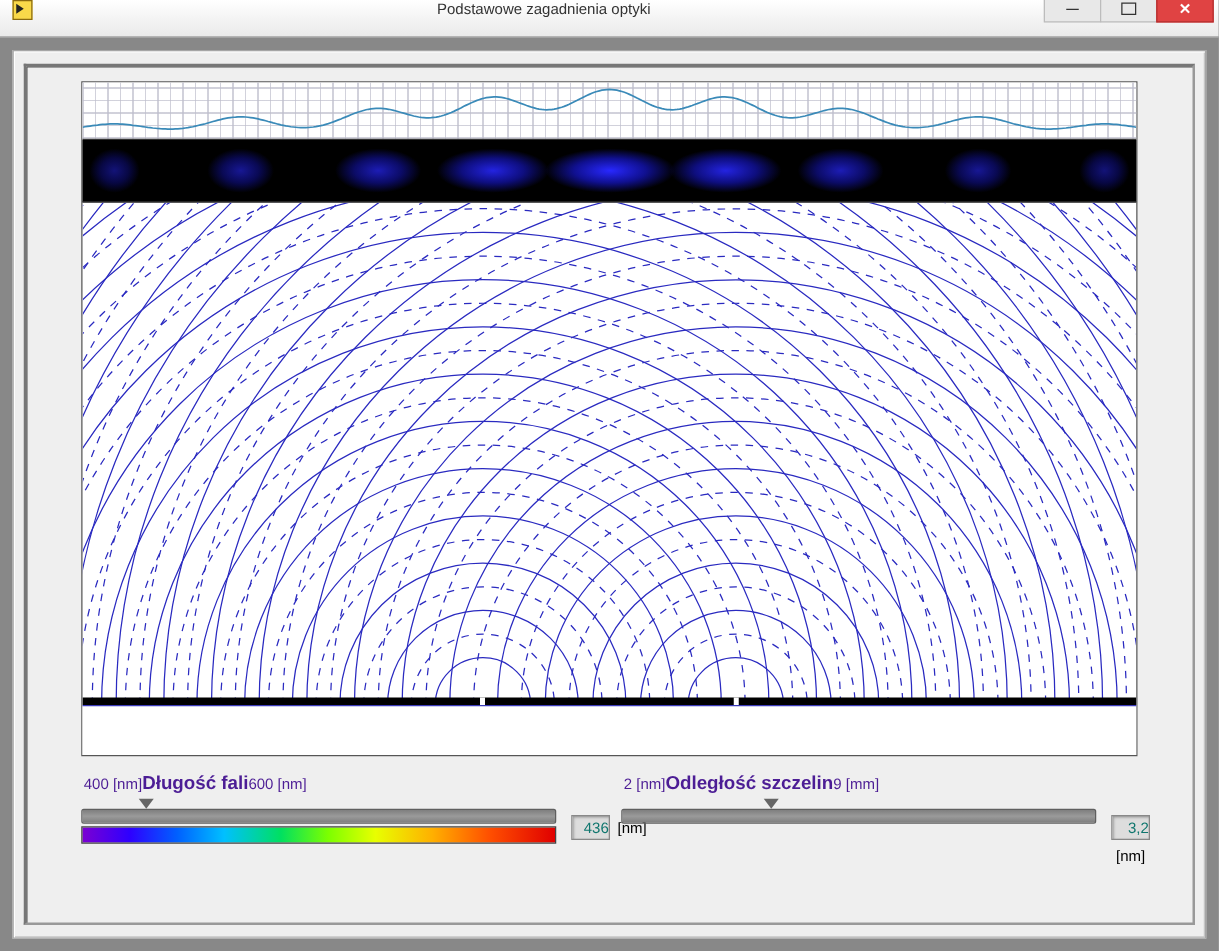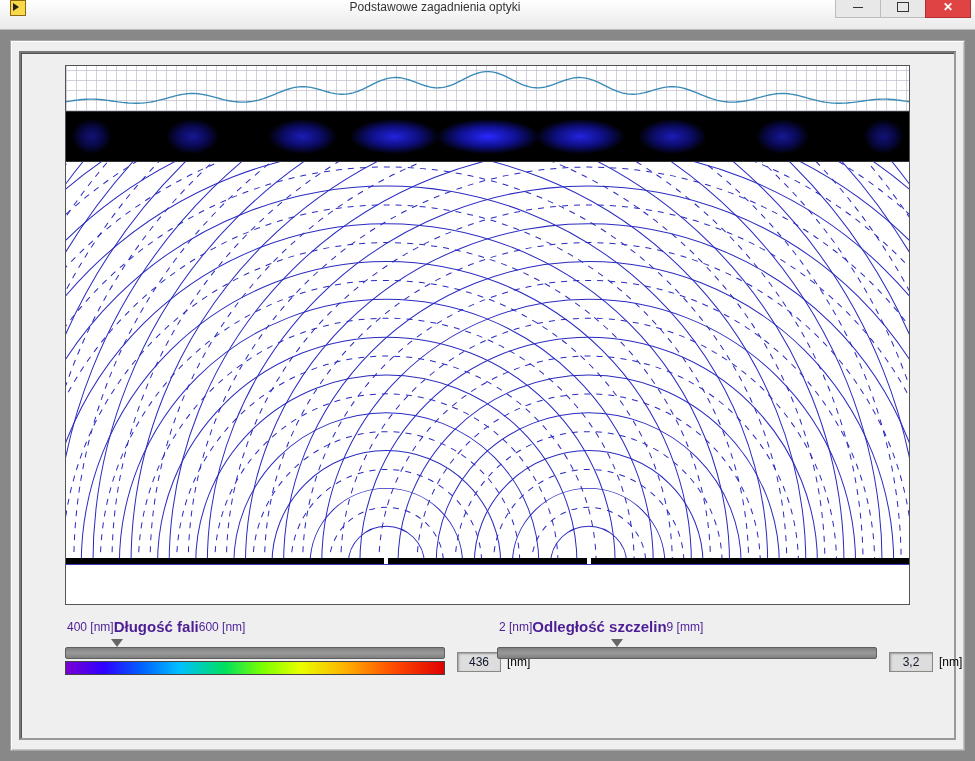--- a/index.html
+++ b/index.html
@@ -169,26 +169,26 @@
       #00e060 42%, #7cff00 52%, #e8ff00 62%, #ffb000 74%,
       #ff5000 86%, #e00000 100%);
     border:1px solid #444;
   }
   .val-display {
     display:inline-flex; align-items:center; gap:6px;
     position:absolute; top:34px;
     font-size:12px;
   }
   .val-box {
-    width:44px; height:20px;
+    width:31px; height:20px;
     background:#ddd;
     border:1px solid #888;
     box-shadow: inset 1px 1px 2px rgba(0,0,0,0.3);
-    text-align:center; line-height:18px;
-    color:#0f172a;
+    text-align:right; line-height:18px;
+    color:#0f766e;
   }
 
   .koniec-btn {
     position:absolute; right:12px; bottom:12px;
     width:160px; height:28px;
     background:linear-gradient(#f2f2f2,#d9d9d9);
     border:1px solid #777;
     box-shadow:1px 1px 0 #fff inset, -1px -1px 0 #aaa inset;
     color:#b01010;
     font-family:inherit; font-size:13px;
@@ -344,21 +344,21 @@
         <div class="ctrl-col right">
           <div class="labels-row">
             <span>2 [nm]</span>
             <span class="mid">Odległość szczelin</span>
             <span>9 [mm]</span>
           </div>
           <div class="slider-track">
             <div class="slider-bar"></div>
             <div class="slider-thumb" id="sd-thumb" style="left: 30%;"></div>
           </div>
-          <div class="val-display" style="left:392px;">
+          <div class="val-display" style="left:392px;flex-direction:column;">
             <div class="val-box">3,2</div>
             <span>[nm]</span>
           </div>
         </div>
 
       </div>
 
 
     </div>
   </div>

